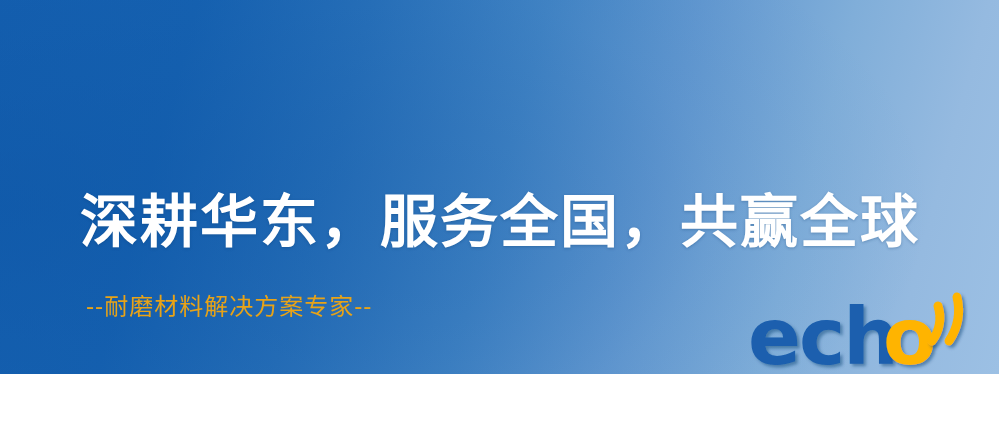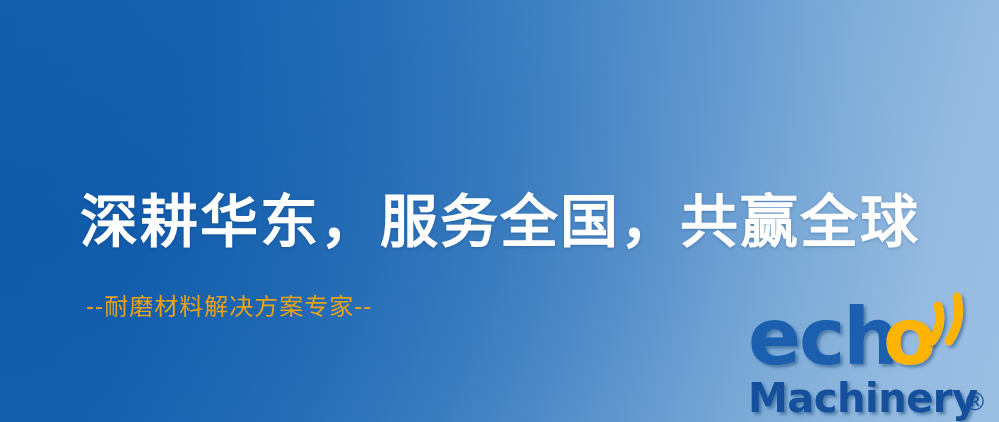--- a/index.html
+++ b/index.html
@@ -5,21 +5,21 @@
 <style>
   html, body {
     margin: 0;
     padding: 0;
     background: #ffffff;
   }
 
   .banner {
     position: relative;
     width: 999px;
-    height: 422px;
+    height: 374px;
     overflow: hidden;
     font-family: "Liberation Sans", "DejaVu Sans", sans-serif;
     
     background:
       linear-gradient(105deg,
         #1560b0 0%,
         #1763b2 18%,
         #2a72ba 34%,
         #4385c5 50%,
         #6298d0 64%,

